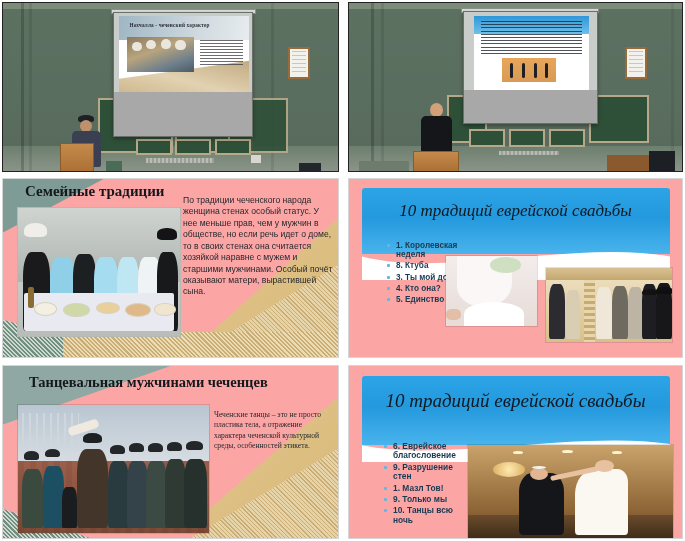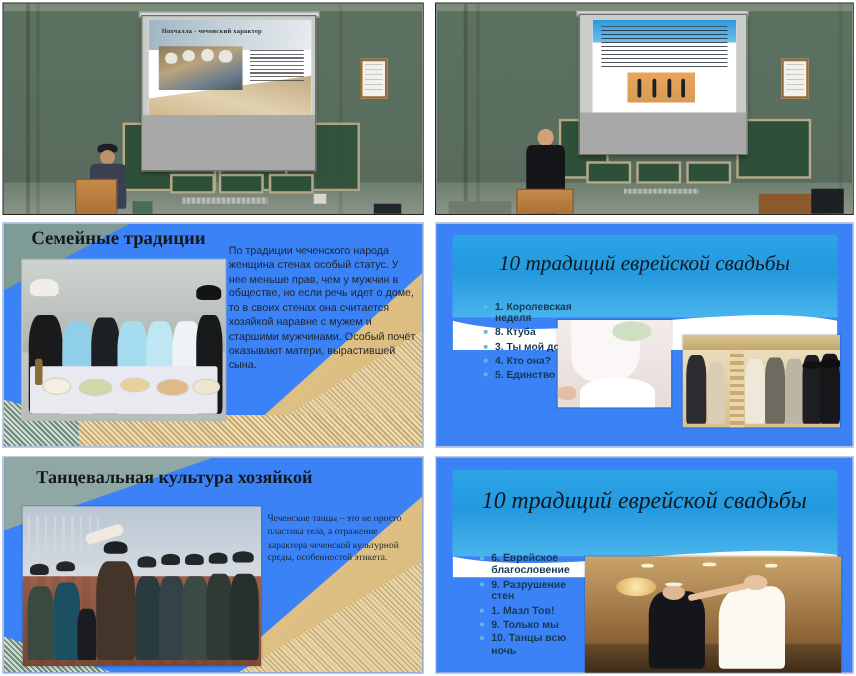--- a/index.html
+++ b/index.html
@@ -44,21 +44,21 @@
   .person{position:absolute;}
   .head{position:absolute;border-radius:50%;}
   .torso{position:absolute;border-radius:14% 14% 6% 6%;}
   .podium{position:absolute;background:linear-gradient(180deg,#c58a4a,#a96f34);border:1px solid #8a5a28;box-sizing:border-box;}
   .pic-frame{position:absolute;background:#f2f1ec;border:2px solid #9a6b3a;box-sizing:border-box;}
   .pic-frame:after{content:"";position:absolute;inset:2px;
         background:repeating-linear-gradient(180deg,#c9c7bd 0 1px,#f2f1ec 1px 4px);}
   .radiator{position:absolute;background:repeating-linear-gradient(90deg,#b9bcb4 0 2px,#9aa096 2px 4px);}
   .floorobj{position:absolute;background:#3a3f44;}
   
-  .slide{border:1px solid #d6d6d6;box-sizing:border-box;background:#3b82f6;}
+  .slide{border:1px solid #d6d6d6;box-sizing:border-box;background:#fca5a5;}
   .s-ml{left:2px;top:178px;width:337px;height:180px;}
   .s-mr{left:348px;top:178px;width:335px;height:180px;}
   .s-bl{left:2px;top:365px;width:337px;height:174px;}
   .s-br{left:348px;top:365px;width:335px;height:174px;}
   
   .dec-teal{position:absolute;left:0;top:0;width:50%;height:34%;
         background:#8fa8a3;clip-path:polygon(0 0,100% 0,0 100%);}
   .dec-teal2{position:absolute;left:0;top:0;width:44%;height:46%;
         background:#7e9b96;clip-path:polygon(0 0,100% 0,0 100%);}
   .dec-tan{position:absolute;right:0;top:22%;width:46%;height:78%;
@@ -266,21 +266,21 @@
       <div class="cap" style="left:87%;top:26%;width:14%;height:9%;background:#0f0f11;"></div>
     </div>
   </div>
 
   <div class="panel slide s-bl">
     <div class="dec-teal"></div>
     <div class="dec-tan" style="top:18%;"></div>
     <div class="dec-tan-hatch"></div>
     <div class="dec-green-check" style="width:26%;height:24%;"></div>
 
-    <div class="ch-title" style="left:26px;top:8px;font-size:14.5px;">Танцевальная культура хозяйкой</div>
+    <div class="ch-title" style="left:26px;top:8px;font-size:14.5px;">Танцевальная мужчинами чеченцев</div>
 
     <div class="ch-body" style="left:211px;top:44px;width:115px;font-size:7.6px;line-height:1.38;font-family:'Liberation Serif',serif;">Чеченские танцы – это не просто пластика тела, а отражение характера чеченской культурной среды, особенностей этикета.</div>
 
     <div class="ph" style="left:14px;top:38px;width:193px;height:130px;">
       <div class="sky"></div>
       <div class="ground">
         <div style="position:absolute;inset:0;background:repeating-linear-gradient(90deg,rgba(0,0,0,.06) 0 6px,transparent 6px 12px);"></div>
       </div>
       <div style="position:absolute;left:2%;top:6%;width:30%;height:26%;background:repeating-linear-gradient(90deg,#cfd6dc 0 2px,transparent 2px 7px);"></div>
 

